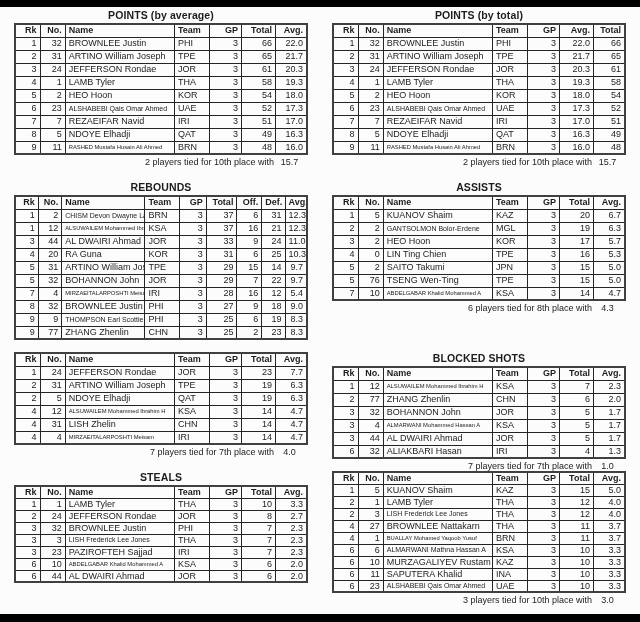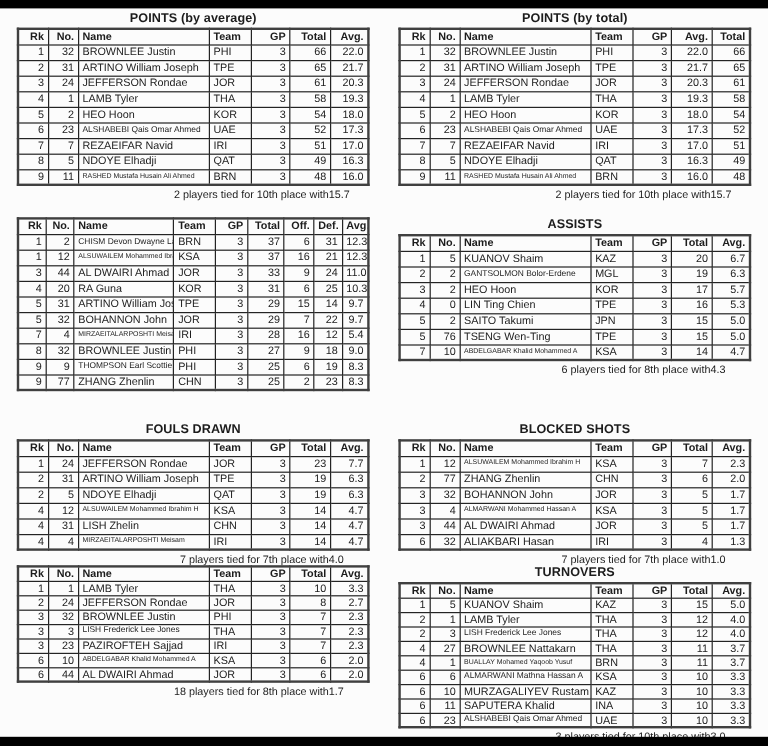--- a/index.html
+++ b/index.html
@@ -21,21 +21,21 @@
   table { border-collapse:collapse; width:100%; table-layout:fixed; border:2px solid #404040; }
   th, td { border:1px solid #242424; height:13px; line-height:11px; font-size:9px; padding:0 3px; overflow:hidden; white-space:nowrap; }
   th { font-weight:bold; }
   .al { text-align:left; }
   .ar { text-align:right; }
   td.sm { font-size:7px; }
   td.xs { font-size:5.8px; }
   .compact th, .compact td { height:12px; line-height:10px; }
   .stat-footer { display:flex; align-items:center; height:13px; font-size:9px; }
   .footer-text { flex:1; text-align:right; }
-  .footer-value { width:34px; text-align:left; padding-right:3px; }
+  .footer-value { width:34px; text-align:center; padding-right:3px; }
 </style>
 </head>
 <body>
 
 <div class="page">
   <div class="bar-top"></div>
 
   <div class="content">
 
     <section class="stat-section">
@@ -258,20 +258,21 @@
             </tr>
           </tbody>
         </table>
       <div class="stat-footer">
         <span class="footer-text">2 players tied for 10th place with</span>
         <span class="footer-value">15.7</span>
       </div>
     </section>
 
     <section class="stat-section">
+      <div class="stat-title">REBOUNDS</div>
       <table>
           <colgroup>
             <col style="width: 8%;">
             <col style="width: 8%;">
             <col style="width: 28.5%;">
             <col style="width: 12%;">
             <col style="width: 9%;">
             <col style="width: 10.5%;">
             <col style="width: 8.5%;">
             <col style="width: 8%;">
@@ -494,21 +495,20 @@
             </tr>
           </tbody>
         </table>
       <div class="stat-footer">
         <span class="footer-text">6 players tied for 8th place with</span>
         <span class="footer-value">4.3</span>
       </div>
     </section>
 
     <section class="stat-section">
-      <div class="stat-title">FOULS DRAWN</div>
       <table>
           <colgroup>
             <col style="width: 8.6%;">
             <col style="width: 8.6%;">
             <col style="width: 37.4%;">
             <col style="width: 12%;">
             <col style="width: 11%;">
             <col style="width: 11.6%;">
             <col style="width: 10.8%;">
           </colgroup>
@@ -666,20 +666,21 @@
             </tr>
           </tbody>
         </table>
       <div class="stat-footer">
         <span class="footer-text">7 players tied for 7th place with</span>
         <span class="footer-value">1.0</span>
       </div>
     </section>
 
     <section class="stat-section compact">
+      <div class="stat-title">STEALS</div>
       <table>
           <colgroup>
             <col style="width: 8.6%;">
             <col style="width: 8.6%;">
             <col style="width: 37.4%;">
             <col style="width: 12%;">
             <col style="width: 11%;">
             <col style="width: 11.6%;">
             <col style="width: 10.8%;">
           </colgroup>
@@ -753,28 +754,23 @@
               <td class="ar">6</td>
               <td class="ar">44</td>
               <td class="al">AL DWAIRI Ahmad</td>
               <td class="al">JOR</td>
               <td class="ar">3</td>
               <td class="ar">6</td>
               <td class="ar">2.0</td>
             </tr>
           </tbody>
         </table>
-      <div class="stat-footer">
-        <span class="footer-text">18 players tied for 8th place with</span>
-        <span class="footer-value">1.7</span>
-      </div>
     </section>
 
     <section class="stat-section compact">
-      <div class="stat-title">TURNOVERS</div>
       <table>
           <colgroup>
             <col style="width: 8.6%;">
             <col style="width: 8.6%;">
             <col style="width: 37.4%;">
             <col style="width: 12%;">
             <col style="width: 11%;">
             <col style="width: 11.6%;">
             <col style="width: 10.8%;">
           </colgroup>

